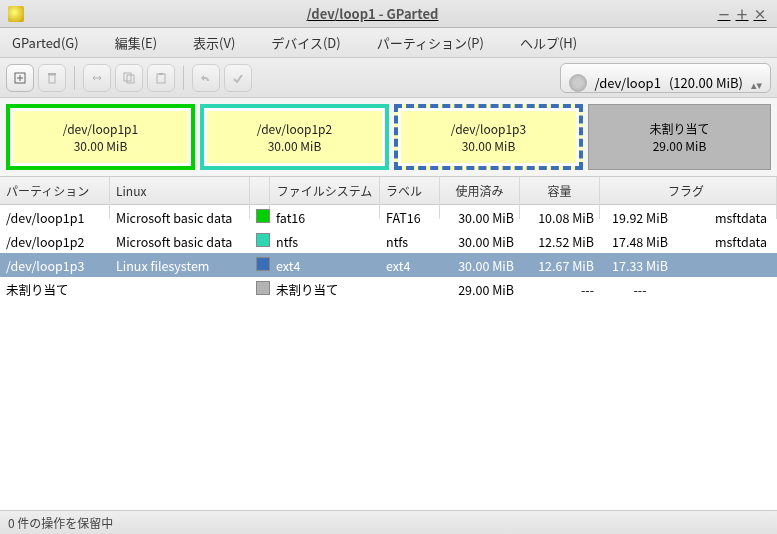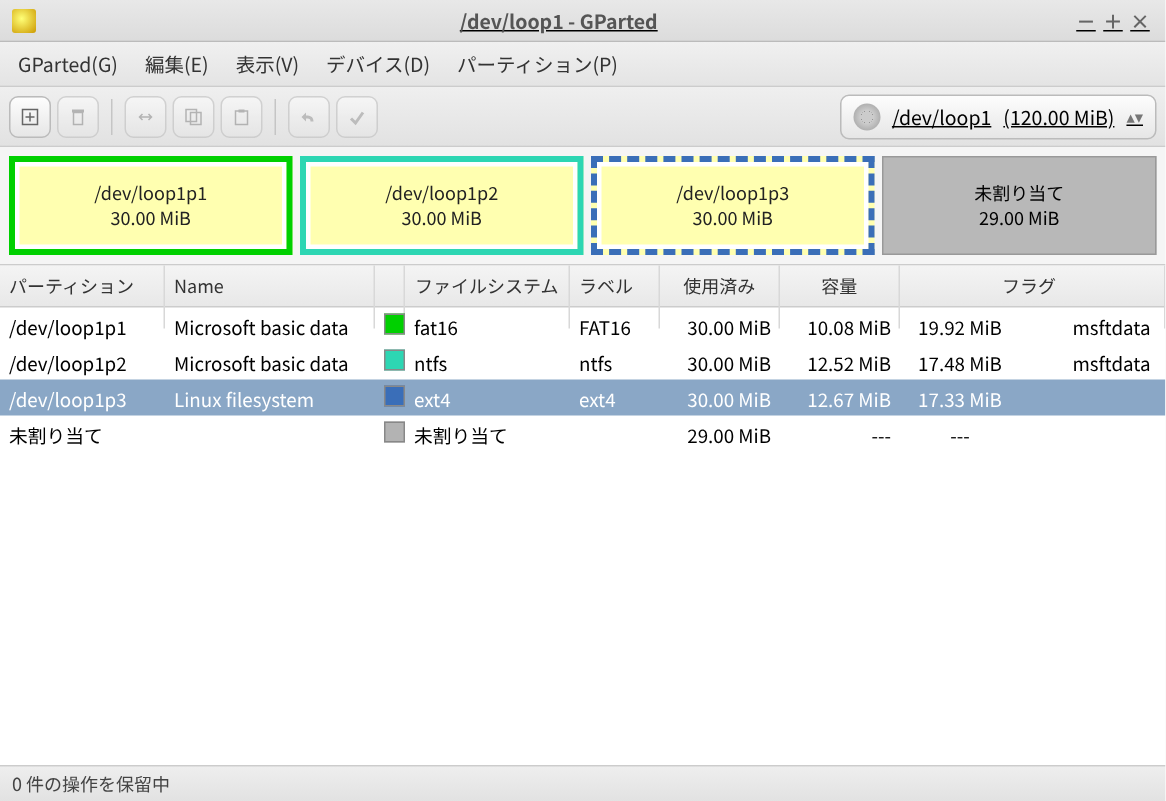--- a/index.html
+++ b/index.html
@@ -1,28 +1,28 @@
 <!DOCTYPE html>
 <html><head>
 <meta charset="utf-8">
 <style>
 * { box-sizing: border-box; margin: 0; padding: 0; }
 body { font-family: "Noto Sans CJK JP", "Ubuntu", sans-serif; font-size: 13px; background: #f5f5f5; width: 777px; height: 534px; overflow: hidden; display: flex; flex-direction: column; }
 .titlebar { height: 28px; background: linear-gradient(#e8e8e8, #dcdcdc); display: flex; align-items: center; padding: 0 8px; border-bottom: 1px solid #bbb; text-decoration: underline; }
 .titlebar .app-icon { width: 16px; height: 16px; margin-right: 6px; background: radial-gradient(circle at 40% 40%, #ff7, #c90); border-radius: 2px; }
 .titlebar .title { flex: 1; text-align: center; font-weight: bold; color: #555; }
 .winbtn { width: 18px; text-align: center; color: #666; cursor: default; font-weight: bold; }
-.menubar { height: 30px; background: linear-gradient(#f0f0f0,#e4e4e4); display: flex; align-items: center; padding: 0 4px; border-bottom: 1px solid #ccc; gap: 2px; }
+.menubar { height: 30px; background: linear-gradient(#f0f0f0,#e4e4e4); display: flex; align-items: center; padding: 0 4px; border-bottom: 1px solid #ccc; gap: 20px; }
 .menu-item { padding: 4px 8px; border-radius: 4px; color: #333; }
 .toolbar { height: 40px; background: linear-gradient(#efefef,#e2e2e2); display: flex; align-items: center; padding: 0 6px; border-bottom: 1px solid #ccc; gap: 4px; }
 .tbtn { width: 28px; height: 28px; border: 1px solid #bbb; border-radius: 6px; background: linear-gradient(#fdfdfd,#e6e6e6); display: flex; align-items: center; justify-content: center; color: #555; }
 .tbtn.disabled { opacity: .55; }
 .toolbar .sep { width: 1px; height: 24px; background: #c5c5c5; margin: 0 4px; }
 .toolbar .spacer { flex: 1; }
-.devselect { display: flex; align-items: center; border: 1px solid #bbb; border-radius: 6px; background: linear-gradient(#fdfdfd,#e6e6e6); height: 30px; padding: 0 8px; gap: 8px; text-decoration: underline; }
+.devselect { display: flex; align-items: flex-end; border: 1px solid #bbb; border-radius: 6px; background: linear-gradient(#fdfdfd,#e6e6e6); height: 30px; padding: 0 8px; gap: 8px; }
 .devselect .disk-icon { width: 18px; height: 18px; background: radial-gradient(circle, #ccc 30%, #888 32%, #ccc 34%, #999 100%); border-radius: 50%; }
 .devselect .caret { color: #777; font-size: 11px; }
 .map { height: 78px; padding: 6px; display: flex; gap: 5px; }
 .map-block { flex: 1; display: flex; align-items: center; justify-content: center; flex-direction: column; font-size: 12px; color: #222; text-align: center; padding: 4px; background: #fff; }
 .mb1 { border: 4px solid #00d000; background: #ffffb0; box-shadow: inset 0 0 0 3px #fff; }
 .mb2 { border: 4px solid #2dd6b3; background: #ffffb0; box-shadow: inset 0 0 0 3px #fff; }
 .mb3 { border: 4px dashed #3a6eb8; background: #ffffb0; box-shadow: inset 0 0 0 3px #fff; }
 .mb4 { background: #b8b8b8; border: 1px solid #999; color: #000; }
 .table { flex: 1; background: #fff; border-top: 1px solid #ccc; overflow: hidden; display: flex; flex-direction: column; }
 .thead, .trow { display: flex; align-items: center; }
@@ -55,20 +55,21 @@
   <span class="winbtn">＋</span>
   <span class="winbtn">×</span>
 </div>
 
 <div class="menubar" id="menubar">
     <span class="menu-item">GParted(G)</span>
     <span class="menu-item">編集(E)</span>
     <span class="menu-item">表示(V)</span>
     <span class="menu-item">デバイス(D)</span>
     <span class="menu-item">パーティション(P)</span>
+    <span class="menu-item">ヘルプ(H)</span>
   </div>
 
 <div class="toolbar">
   <div class="tbtn">
       <svg width="14" height="14">
         <rect x="2" y="2" width="10" height="10" fill="none" stroke="#666"></rect>
         <path d="M7 4v6M4 7h6" stroke="#666"></path>
       </svg>
     </div>
   <div class="tbtn disabled">
@@ -130,21 +131,21 @@
     </div>
     <div class="map-block mb4">
       <div>未割り当て</div>
       <div>29.00 MiB</div>
     </div>
   </div>
 
 <div class="table">
   <div class="thead">
     <div class="th c-part">パーティション</div>
-    <div class="th c-name">Name</div>
+    <div class="th c-name">Linux</div>
     <div class="th c-swatch"></div>
     <div class="th c-fs">ファイルシステム</div>
     <div class="th c-label">ラベル</div>
     <div class="th c-used">使用済み</div>
     <div class="th c-size">容量</div>
     <div class="th c-flags">フラグ</div>
   </div>
   <div id="tbody">
       <div class="trow">
         <div class="td c-part">/dev/loop1p1</div>

